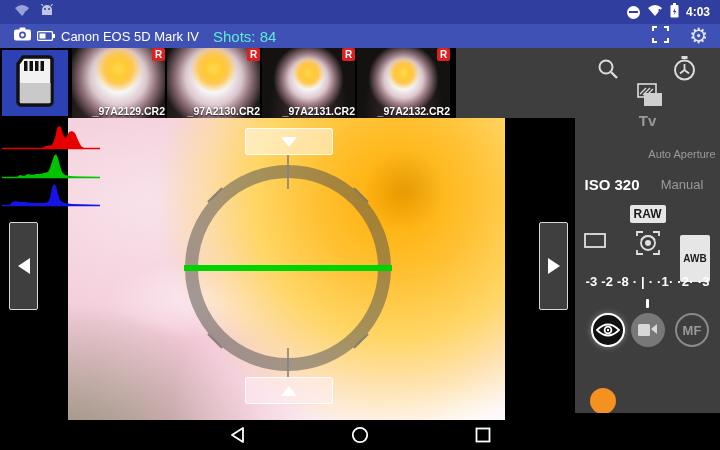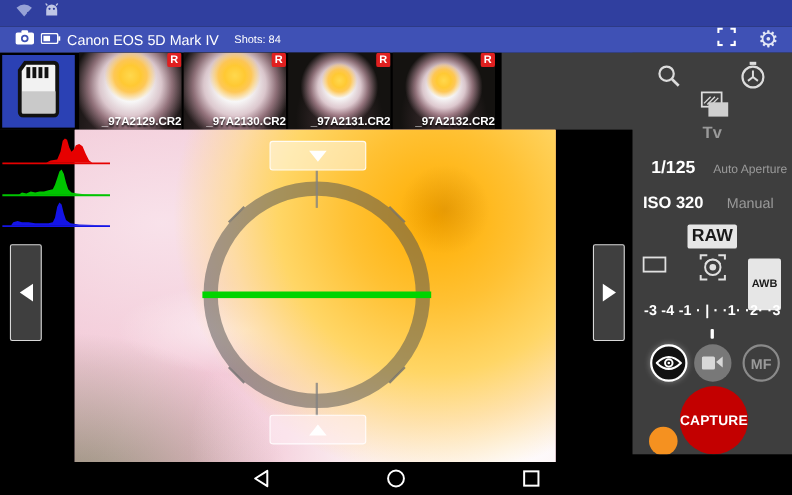--- a/index.html
+++ b/index.html
@@ -14,21 +14,21 @@
   .sb-right{display:flex;align-items:center;gap:7px;margin-left:auto;margin-right:10px;}
   .sb-time{font-size:12px;font-weight:bold;color:#fff;}
   .dnd{width:13px;height:13px;border-radius:50%;background:#fff;position:relative;}
   .dnd::after{content:"";position:absolute;left:2px;right:2px;top:5.5px;height:2px;background:var(--status-bar,#303F9F);}
 
   
   #appbar{left:0;top:24px;width:720px;height:24px;background:var(--app-bar,#3F51B5);
           display:flex;align-items:center;color:#fff;}
   .ab-left{display:flex;align-items:center;gap:6px;margin-left:14px;}
   .ab-title{font-size:13px;color:#fff;white-space:nowrap;}
-  .ab-shots{font-size:10px;color:#ffffff;margin-left:8px;white-space:nowrap;}
+  .ab-shots{font-size:15px;color:#5eead4;margin-left:8px;white-space:nowrap;}
   .ab-right{display:flex;align-items:center;gap:20px;margin-left:auto;margin-right:12px;}
   .gear{font-family:"DejaVu Sans",sans-serif;font-size:21px;color:#E3E7F5;line-height:20px;}
 
   
   #strip{left:0;top:48px;width:720px;height:70px;background:var(--panel-bg,#3E3E3E);}
   #strip-black{left:0;top:0;width:456px;height:70px;background:#000;display:flex;}
   .sdtile{width:66px;height:66px;margin:2px;background:var(--sd-tile-blue,#2B41B4);
           display:flex;align-items:center;justify-content:center;}
   .thumb{width:93px;height:70px;margin-left:2px;position:relative;overflow:hidden;background:#12100e;}
   .thumb .art{position:absolute;inset:0;
@@ -112,20 +112,37 @@
     <span>
       <svg width="14" height="13" viewBox="0 0 14 13">
           <path d="M2 6 a5 5 0 0 1 10 0 v5 h-10 Z" fill="#D9DEF2"></path>
           <line x1="3" y1="2" x2="1.5" y2="0" stroke="#D9DEF2" stroke-width="1.2"></line>
           <line x1="11" y1="2" x2="12.5" y2="0" stroke="#D9DEF2" stroke-width="1.2"></line>
           <circle cx="5" cy="5" r="1" fill="#303F9F"></circle>
           <circle cx="9" cy="5" r="1" fill="#303F9F"></circle>
         </svg>
     </span>
   </div>
+  <div class="sb-right">
+    <span class="dnd"></span>
+    <span>
+      <svg width="16" height="13" viewBox="0 0 16 13">
+          <path d="M1 4 Q8 -2 15 4 L8 12 Z" fill="#fff"></path>
+          <rect x="11.6" y="5" width="1.6" height="4" fill="#303F9F"></rect>
+        </svg>
+    </span>
+    <span>
+      <svg width="9" height="15" viewBox="0 0 9 15">
+          <rect x="3" y="0" width="3" height="2" fill="#fff"></rect>
+          <rect x="0.5" y="2" width="8" height="12.5" rx="1" fill="#fff"></rect>
+          <path d="M5.2 5 L3 9 h1.6 L3.8 12 L6.4 8 H4.8 Z" fill="#303F9F"></path>
+        </svg>
+    </span>
+    <span class="sb-time">4:03</span>
+  </div>
 </div>
 
 <div id="appbar" class="abs">
   <div class="ab-left">
     <span>
       <svg width="17" height="14" viewBox="0 0 17 14">
           <rect x="0" y="2.5" width="17" height="11" rx="2" fill="#fff"></rect>
           <rect x="5.5" y="0.5" width="6" height="3" rx="1" fill="#fff"></rect>
           <circle cx="8.5" cy="8" r="3.4" fill="var(--app-bar,#3F51B5)"></circle>
           <circle cx="8.5" cy="8" r="1.8" fill="#fff"></circle>
@@ -249,28 +266,27 @@
       <rect x="6" y="2" width="18" height="13" fill="none" stroke="#DCDCDC" stroke-width="1.6"></rect>
       <line x1="8" y1="12" x2="14" y2="6" stroke="#DCDCDC" stroke-width="1.2"></line>
       <line x1="11" y1="13" x2="18" y2="6" stroke="#DCDCDC" stroke-width="1.2"></line>
       <line x1="15" y1="13" x2="21" y2="7" stroke="#DCDCDC" stroke-width="1.2"></line>
       <rect x="12" y="11" width="18" height="13" fill="#CFCFCF"></rect>
     </svg>
   </div>
 
   <div class="p-text lbl-gray" style="left:0;right:0;top:64px;font-size:15px;font-weight:bold;">Tv</div>
 
-  <div class="p-text lbl-white" style="left:0;width:74px;top:96px;font-size:16px;font-weight:bold;">1/125</div>
   <div class="p-text lbl-gray" style="left:68px;width:78px;top:100px;font-size:11px;">Auto Aperture</div>
 
   <div class="p-text lbl-white" style="left:0;width:74px;top:128px;font-size:15px;font-weight:bold;">ISO 320</div>
   <div class="p-text lbl-gray" style="left:68px;width:78px;top:129px;font-size:13px;">Manual</div>
 
   <div class="p-text" style="left:0;right:0;top:156px;">
-    <span class="badge" style="font-size:16px;padding:2px 4px;">RAW</span>
+    <span class="badge" style="font-size:12px;padding:2px 4px;">RAW</span>
   </div>
 
   <div class="p-ico" style="left:8px;top:183px;width:24px;height:18px;">
     <svg width="22" height="15" viewBox="0 0 22 15">
         <rect x="1" y="1" width="20" height="13" fill="none" stroke="#E0E0E0" stroke-width="1.8"></rect>
       </svg>
   </div>
   <div class="p-ico" style="left:57px;top:179px;width:32px;height:32px;">
     <svg width="30" height="30" viewBox="0 0 30 30" fill="none" stroke="#E0E0E0" stroke-width="1.8">
       <path d="M4 8 V4 H10"></path>
@@ -279,43 +295,40 @@
         <path d="M10 26 H4 V22"></path>
       <circle cx="15" cy="15" r="7"></circle>
         <circle cx="15" cy="15" r="3" fill="#E0E0E0" stroke="none"></circle>
       <path d="M8 12 a8 8 0 0 1 14 0" stroke-width="1.4"></path>
     </svg>
   </div>
   <div class="p-text" style="left:100px;top:187px;width:40px;">
     <span class="badge" style="font-size:10px;padding:18px 3px;">AWB</span>
   </div>
 
-  <div id="ev-scale" class="abs">-3 -4 -1 · | · ·1· ·2· ·3</div>
+  <div id="ev-scale" class="abs">-3 -2 -8 · | · ·1· ·2· ·3</div>
   <div id="ev-tick" class="abs"></div>
 
   <div id="eye-btn" class="cbtn" style="left:16px;top:265px;">
     <svg width="24" height="16" viewBox="0 0 24 16">
         <path d="M1 8 Q12 -3 23 8 Q12 19 1 8 Z" fill="none" stroke="#fff" stroke-width="1.8"></path>
         <circle cx="12" cy="8" r="3.4" fill="none" stroke="#fff" stroke-width="1.8"></circle>
         <circle cx="12" cy="8" r="1.2" fill="#fff"></circle>
       </svg>
   </div>
   <div id="movie-btn" class="cbtn" style="left:56px;top:265px;">
     <svg width="20" height="14" viewBox="0 0 20 14">
         <rect x="0" y="1" width="12" height="12" rx="1.5" fill="#D8D8D8"></rect>
         <path d="M19 1 L13 6 L19 11 Z" fill="#D8D8D8"></path>
       </svg>
   </div>
   <div id="mf-btn" class="cbtn" style="left:100px;top:265px;">
     <span>MF</span>
   </div>
 
-  <div id="capture-btn" class="abs">
-    <span>CAPTURE</span>
-  </div>
   <div id="orange-dot" class="abs"></div>
 </div>
 
 <div id="navbar" class="abs">
   <div class="nav-ic">
     <svg width="17" height="18" viewBox="0 0 17 18">
         <path d="M14 2 L3 9 L14 16 Z" fill="none" stroke="#fff" stroke-width="1.8" stroke-linejoin="round"></path>
       </svg>
   </div>
   <div class="nav-ic">

